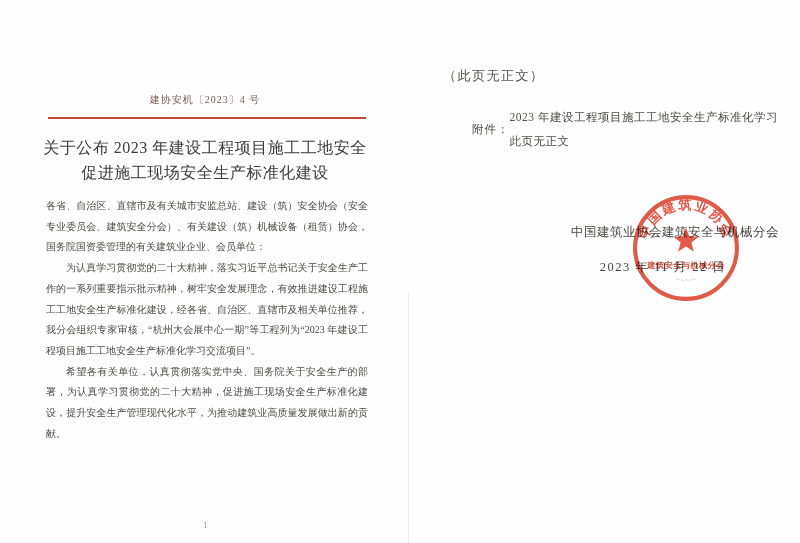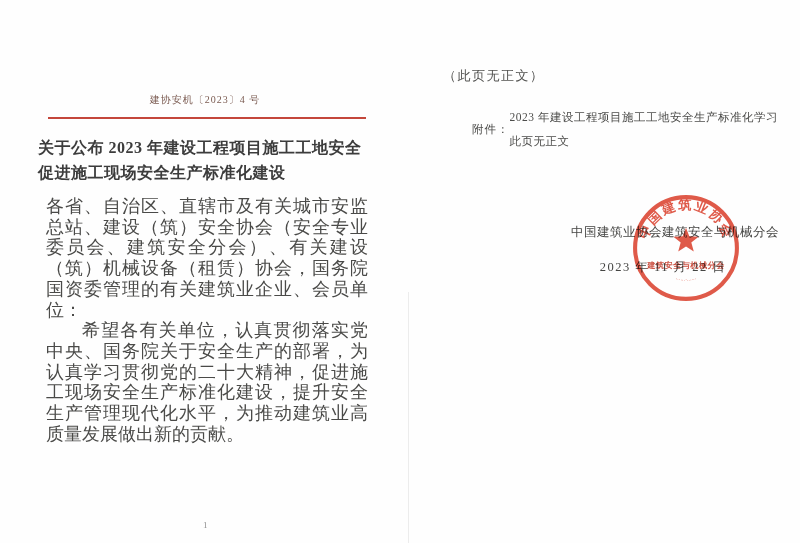--- a/index.html
+++ b/index.html
@@ -16,26 +16,26 @@
     text-align:center;font-size:17.5px;font-weight:bold;line-height:1.45;
     letter-spacing:.5px;
   }
   .doc-number{
     position:absolute;left:40px;top:93px;width:330px;
     text-align:center;font-size:10px;letter-spacing:1px;
   }
   .red-rule{position:absolute;left:48px;top:117px;width:318px;height:2px;}
   .doc-title{
     position:absolute;left:38px;top:135px;width:334px;
-    text-align:left;font-weight:bold;font-size:16px;line-height:25px;
+    text-align:center;font-weight:normal;font-size:16px;line-height:25px;
     letter-spacing:.5px;
   }
   .doc-body{
     position:absolute;left:46px;top:196px;width:322px;
-    font-size:18px;line-height:20.7px;text-align:justify;
+    font-size:10px;line-height:20.7px;text-align:justify;
   }
   .doc-body p{margin:0;}
   .doc-body p.indent{text-indent:2em;}
   .page-num{position:absolute;font-size:9px;color:#8f8f8f;}
   .page-num.p1{left:203px;top:520px;}
   
   .page-divider{position:absolute;left:408px;top:292px;width:1px;height:251px;background:#ececec;}
   
   .page-right{position:absolute;left:409px;top:0;width:391px;height:543px;background:#fefefe;}
   .no-text-note{
@@ -70,20 +70,21 @@
 
     <div class="red-rule" style="background: rgb(196, 71, 59);"></div>
 
     <div class="doc-title" style="color: rgb(60, 60, 60);">
       <div>关于公布 2023 年建设工程项目施工工地安全</div>
       <div>促进施工现场安全生产标准化建设</div>
     </div>
 
     <div class="doc-body">
       <p>各省、自治区、直辖市及有关城市安监总站、建设（筑）安全协会（安全专业委员会、建筑安全分会）、有关建设（筑）机械设备（租赁）协会，国务院国资委管理的有关建筑业企业、会员单位：</p>
+      <p class="indent">为认真学习贯彻党的二十大精神，落实习近平总书记关于安全生产工作的一系列重要指示批示精神，树牢安全发展理念，有效推进建设工程施工工地安全生产标准化建设，经各省、自治区、直辖市及相关单位推荐，我分会组织专家审核，“杭州大会展中心一期”等工程列为“2023 年建设工程项目施工工地安全生产标准化学习交流项目”。</p>
       <p class="indent">希望各有关单位，认真贯彻落实党中央、国务院关于安全生产的部署，为认真学习贯彻党的二十大精神，促进施工现场安全生产标准化建设，提升安全生产管理现代化水平，为推动建筑业高质量发展做出新的贡献。</p>
     </div>
 
     <div class="page-num p1">1</div>
   </div>
 
   <div class="page-divider"></div>
 
   <div class="page-right">
     <div class="no-text-note">（此页无正文）</div>

